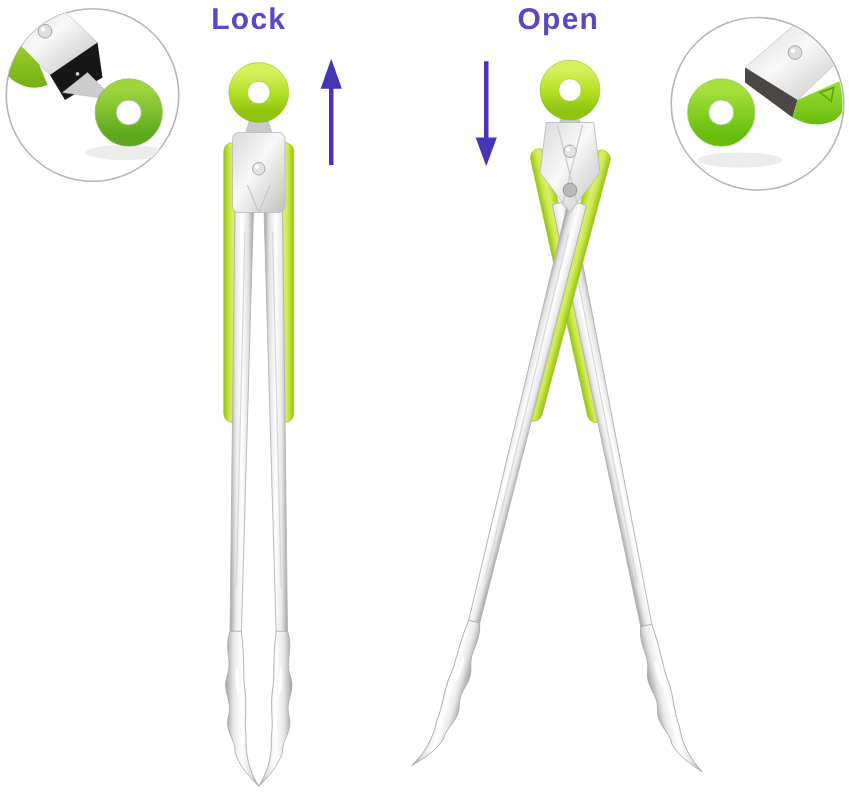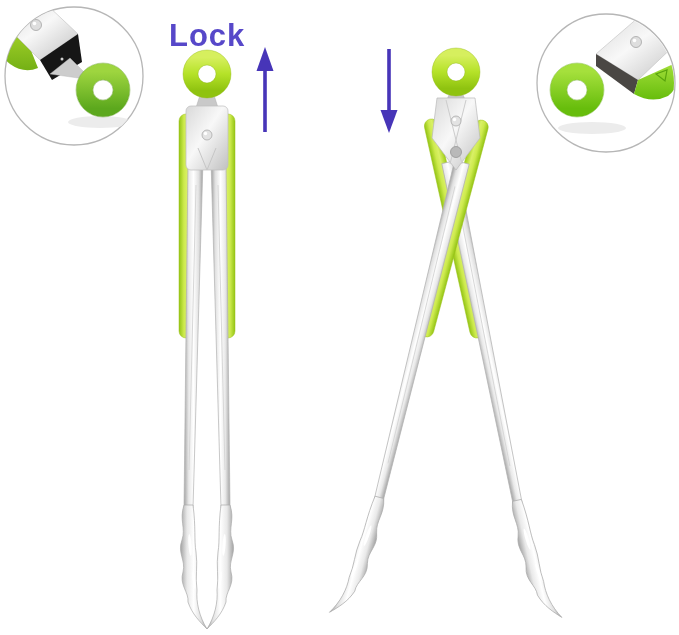--- a/index.html
+++ b/index.html
@@ -7,23 +7,23 @@
     position: relative;
     width: 679px;
     height: 635px;
     background: #ffffff;
     overflow: hidden;
     font-family: "Liberation Sans", sans-serif;
   }
   #art { position: absolute; left: 0; top: 0; }
   .state-label {
     position: absolute;
-    top: 18px;
+    top: 2px;
     font-family: "Liberation Sans", sans-serif;
-    font-size: 31px;
+    font-size: 24px;
     font-weight: bold;
     letter-spacing: 1px;
     color: #5748c9;
     user-select: none;
   }
   #lock-label { left: 169px; }
   #open-label { left: 414px; }
 </style>
 </head>
 <body>
@@ -154,13 +154,14 @@
         <path d="M634,94 Q652,104 668,96 Q683,84 678,62 L638,80 Z" fill="url(#ringBright)"></path>
         <path d="M656,74 l11,-4 l-2,11 z" fill="none" stroke="#58a30c" stroke-width="1.2"></path>
         <circle cx="577" cy="90" r="18.5" fill="none" stroke="url(#ringBright)" stroke-width="16.5"></circle>
         <circle cx="577" cy="90" r="27" fill="none" stroke="#63ad13" stroke-width="0.8" opacity="0.5"></circle>
         <circle cx="577" cy="90" r="10" fill="none" stroke="#5a9e10" stroke-width="0.8" opacity="0.5"></circle>
       </g>
     </g>
   </svg>
 
   <div id="lock-label" class="state-label">Lock</div>
+  <div id="open-label" class="state-label">Open</div>
 </div>
 
 </body></html>

